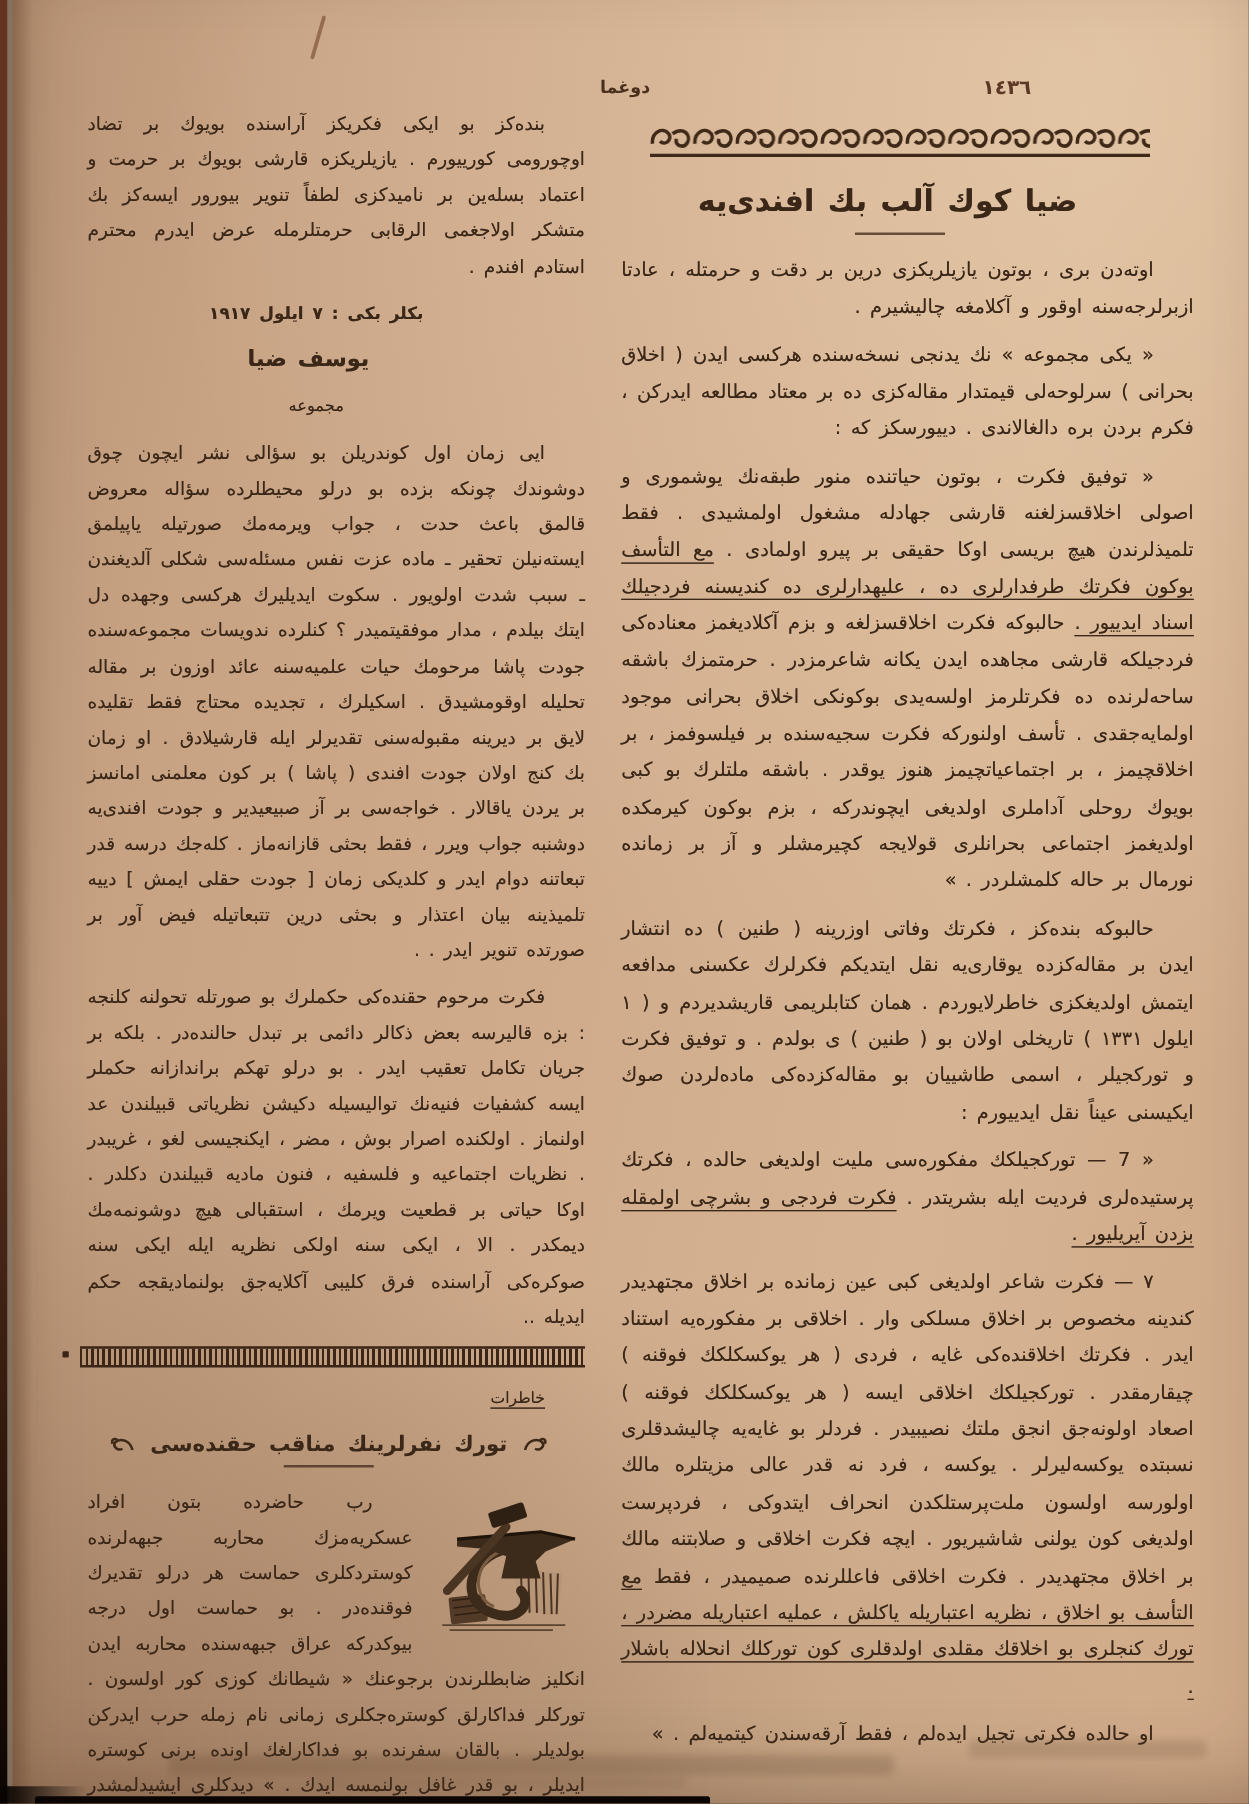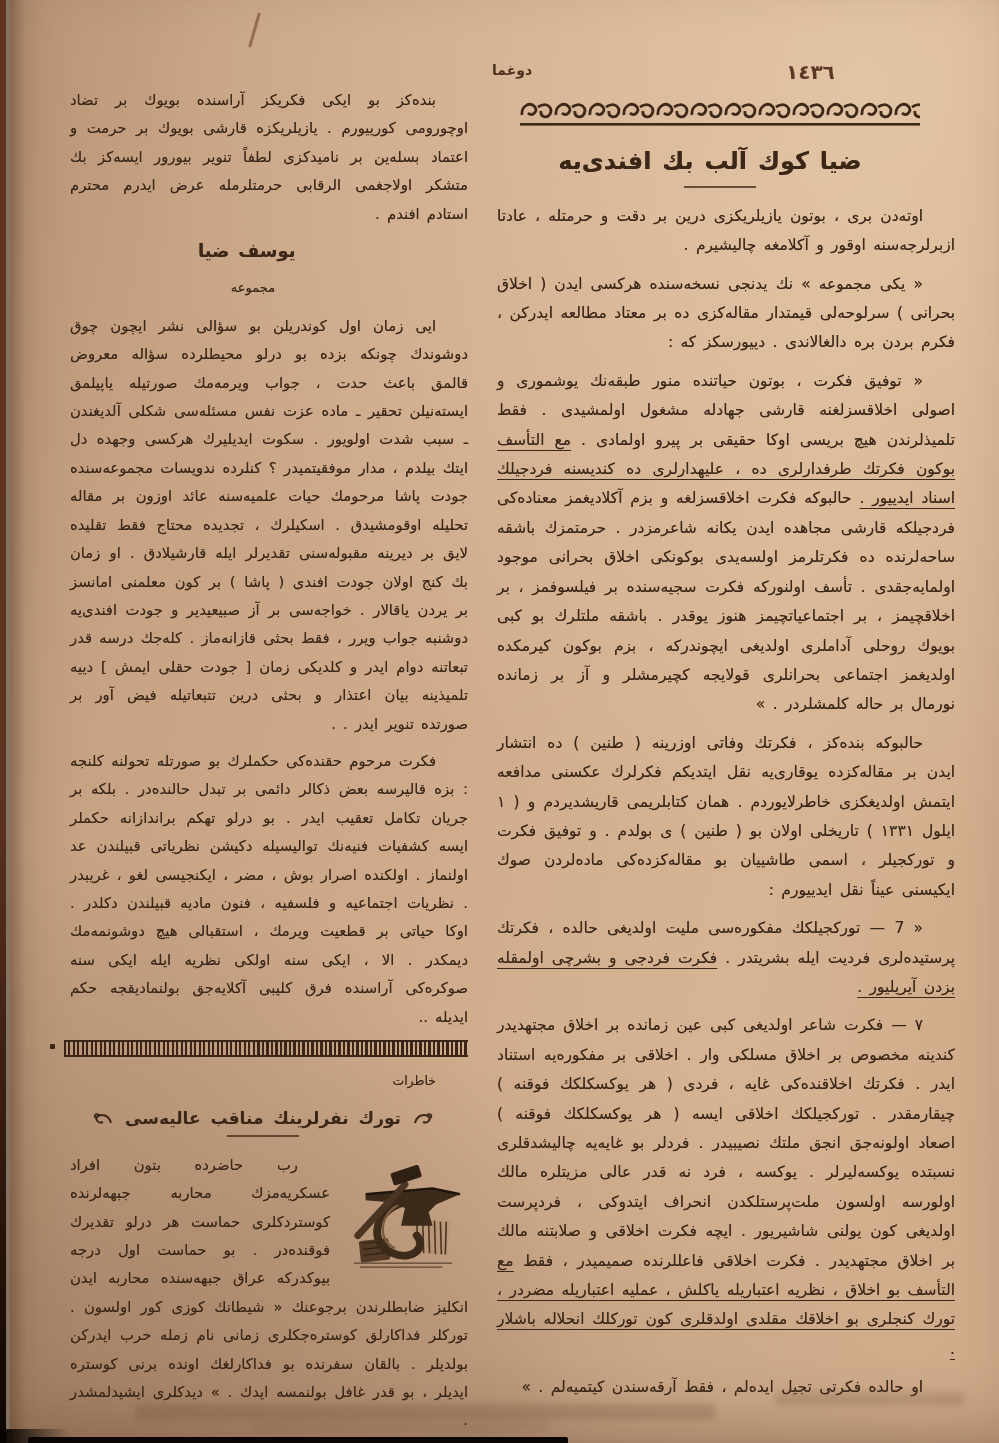--- a/index.html
+++ b/index.html
@@ -22,22 +22,22 @@
   .edge-fade{position:absolute;left:10px;top:0;width:16px;height:100%;
     background:linear-gradient(90deg,rgba(96,62,38,.38),rgba(96,62,38,0));}
   .bottom-band{position:absolute;left:28px;bottom:0;width:540px;height:6px;background:#0b0604;border-radius:2px 2px 0 0;}
   .bottom-corner{position:absolute;left:0;bottom:0;width:70px;height:14px;background:linear-gradient(90deg,#090402,rgba(9,4,2,0));}
   .ghost{position:absolute;background:rgba(104,78,54,.26);filter:blur(3px);border-radius:4px;}
   .g1{left:135px;top:1404px;width:580px;height:16px;}
   .g2{left:775px;top:1392px;width:190px;height:14px;opacity:.8;}
   .g3{left:250px;top:1422px;width:300px;height:8px;opacity:.6;}
   .pen-mark{position:absolute;left:253px;top:12px;width:3px;height:36px;background:#7a4c31;opacity:.65;transform:rotate(16deg);border-radius:2px;}
 
-  .pageno{position:absolute;top:60px;left:786px;font-size:20px;letter-spacing:1px;color:#5d3826;font-weight:bold;}
-  .runhead{position:absolute;top:62px;left:492px;font-size:14px;color:#4a2f1d;font-weight:bold;}
+  .pageno{position:absolute;top:60px;left:786px;font-size:16px;letter-spacing:1px;color:#5d3826;font-weight:bold;}
+  .runhead{position:absolute;top:62px;left:480px;font-size:14px;color:#4a2f1d;font-weight:bold;}
 
   .col{position:absolute;text-align:justify;text-justify:inter-word;}
   .col p{margin:0 0 9px 12px;text-indent:32px;word-spacing:2.5px;
     text-shadow:0 0 .5px rgba(58,39,24,.55);}
   .col-right{top:100px;right:44px;width:470px;font-size:15.5px;line-height:29.4px;}
   .col-left{top:86px;left:58px;width:410px;font-size:14.8px;line-height:28.4px;}
 
   .band-wrap{margin:0 0 10px 0;text-align:center;}
   .headline{font-size:24px;font-weight:bold;text-align:center;text-indent:0;margin:2px 0 2px 0;word-spacing:4px;}
   .hrule{width:72px;height:2px;background:#4a3020;margin:0 auto 14px auto;opacity:.8;}
@@ -45,21 +45,21 @@
 
   .dateline{text-align:center;text-indent:0;font-size:13.5px;margin:2px 0 2px 0;font-weight:bold;}
   .signature{text-align:left;text-indent:0;padding-left:128px;font-size:18px;font-weight:bold;margin:0 0 10px 0;}
   .section-head{text-align:center;text-indent:0;font-size:13px;font-weight:normal;margin:4px 0 10px 0;}
   .tail-line{text-indent:0;text-align:center;margin:0 60px 10px 0;}
 
   .track{height:13px;margin:8px 0 10px 6px;border-top:2.5px solid #3a2516;border-bottom:2.5px solid #3a2516;
     background:repeating-linear-gradient(90deg,#3a2516 0 2px,rgba(0,0,0,0) 2px 4.5px);position:relative;}
   .track .dot{position:absolute;left:-14px;top:2px;width:5px;height:5px;background:#3a2516;border-radius:1px;}
   .hatirat{text-align:right;text-indent:0;font-size:12.5px;margin:0 8px 8px 0;}
-  .hatirat span{text-underline-offset:4px;}
+  .hatirat span{text-decoration:underline;text-underline-offset:4px;}
   .headline2{font-size:17px;font-weight:bold;text-align:center;text-indent:0;margin:0 0 2px 0;word-spacing:4px;
     display:flex;align-items:center;justify-content:center;gap:12px;}
   .illus{float:right;width:128px;height:118px;margin:2px 0 6px 10px;}
   .clear{clear:both;}
 </style>
 </head>
 <body>
 
 <div class="page">
 
@@ -94,37 +94,38 @@
     <p><span>« توفیق فکرت ، بوتون حیاتنده منور طبقه‌نك یوشموری و اصولی اخلاقسزلغنه قارشی جهادله مشغول اولمشیدی . فقط تلمیذلرندن هیچ بریسی اوکا حقیقی بر پیرو اولمادی . </span><span class="u">مع التأسف بوکون فکرتك طرفدارلری ده ، علیهدارلری ده کندیسنه فردجیلك اسناد ایدییور .</span><span> حالبوکه فکرت اخلاقسزلغه و بزم آکلادیغمز معناده‌کی فردجیلکه قارشی مجاهده ایدن یکانه شاعرمزدر . حرمتمزك باشقه ساحه‌لرنده ده فکرتلرمز اولسه‌یدی بوکونکی اخلاق بحرانی موجود اولمایه‌جقدی . تأسف اولنورکه فکرت سجیه‌سنده بر فیلسوفمز ، بر اخلاقچیمز ، بر اجتماعیاتچیمز هنوز یوقدر . باشقه ملتلرك بو کبی بویوك روحلی آداملری اولدیغی ایچوندرکه ، بزم بوکون کیرمکده اولدیغمز اجتماعی بحرانلری قولایجه کچیرمشلر و آز بر زمانده نورمال بر حاله کلمشلردر . »</span></p>
     <p>حالبوکه بنده‌کز ، فکرتك وفاتی اوزرینه ( طنین ) ده انتشار ایدن بر مقاله‌کزده یوقاری‌یه نقل ایتدیکم فکرلرك عکسنی مدافعه ایتمش اولدیغکزی خاطرلایوردم . همان کتابلریمی قاریشدیردم و ( ١ ایلول ١٣٣١ ) تاریخلی اولان بو ( طنین ) ی بولدم . و توفیق فکرت و تورکجیلر ، اسمی طاشییان بو مقاله‌کزده‌کی ماده‌لردن صوك ایکیسنی عیناً نقل ایدییورم :</p>
     <p><span>« 7 — تورکجیلکك مفکوره‌سی ملیت اولدیغی حالده ، فکرتك پرستیده‌لری فردیت ایله بشریتدر . </span><span class="u">فکرت فردجی و بشرچی اولمقله بزدن آیریلیور .</span></p>
     <p><span>٧ — فکرت شاعر اولدیغی کبی عین زمانده بر اخلاق مجتهدیدر کندینه مخصوص بر اخلاق مسلکی وار . اخلاقی بر مفکوره‌یه استناد ایدر . فکرتك اخلاقنده‌کی غایه ، فردی ( هر یوکسکلکك فوقنه ) چیقارمقدر . تورکجیلکك اخلاقی ایسه ( هر یوکسکلکك فوقنه ) اصعاد اولونه‌جق انجق ملتك نصیبیدر . فردلر بو غایه‌یه چالیشدقلری نسبتده یوکسه‌لیرلر . یوکسه ، فرد نه قدر عالی مزیتلره مالك اولورسه اولسون ملت‌پرستلکدن انحراف ایتدوکی ، فردپرست اولدیغی کون یولنی شاشیریور . ایچه فکرت اخلاقی و صلابتنه مالك بر اخلاق مجتهدیدر . فکرت اخلاقی فاعللرنده صمیمیدر ، فقط </span><span class="u">مع التأسف بو اخلاق ، نظریه اعتباریله یاکلش ، عملیه اعتباریله مضردر ، تورك کنجلری بو اخلاقك مقلدی اولدقلری کون تورکلك انحلاله باشلار .</span></p>
     <p>او حالده فکرتی تجیل ایده‌لم ، فقط آرقه‌سندن کیتمیه‌لم . »</p>
   </div>
 
   <div class="col col-left">
 
     <p>بنده‌کز بو ایکی فکریکز آراسنده بویوك بر تضاد اوچورومی کورییورم . یازیلریکزه قارشی بویوك بر حرمت و اعتماد بسله‌ین بر نامیدکزی لطفاً تنویر بیورور ایسه‌کز بك متشکر اولاجغمی الرقابی حرمتلرمله عرض ایدرم محترم استادم افندم .</p>
+    <p class="dateline">بكلر بكی : ٧ ایلول ١٩١٧</p>
     <p class="signature">یوسف ضیا</p>
     <p class="section-head">مجموعه</p>
 
     <p>ایی زمان اول کوندریلن بو سؤالی نشر ایچون چوق دوشوندك چونکه بزده بو درلو محیطلرده سؤاله معروض قالمق باعث حدت ، جواب ویرمه‌مك صورتیله یاپیلمق ایسته‌نیلن تحقیر ـ ماده عزت نفس مسئله‌سی شکلی آلدیغندن ـ سبب شدت اولویور . سکوت ایدیلیرك هرکسی وجهده دل ایتك بیلدم ، مدار موفقیتمیدر ؟ کنلرده ندویسات مجموعه‌سنده جودت پاشا مرحومك حیات علمیه‌سنه عائد اوزون بر مقاله تحلیله اوقومشیدق . اسکیلرك ، تجدیده محتاج فقط تقلیده لایق بر دیرینه مقبوله‌سنی تقدیرلر ایله قارشیلادق . او زمان بك کنج اولان جودت افندی ( پاشا ) بر کون معلمنی امانسز بر یردن یاقالار . خواجه‌سی بر آز صبیعیدیر و جودت افندی‌یه دوشنبه جواب ویرر ، فقط بحثی قازانه‌ماز . کله‌جك درسه قدر تبعاتنه دوام ایدر و کلدیکی زمان [ جودت حقلی ایمش ] دییه تلمیذینه بیان اعتذار و بحثی درین تتبعاتیله فیض آور بر صورتده تنویر ایدر . .</p>
     <p>فکرت مرحوم حقنده‌کی حکملرك بو صورتله تحولنه کلنجه : بزه قالیرسه بعض ذکالر دائمی بر تبدل حالنده‌در . بلکه بر جریان تکامل تعقیب ایدر . بو درلو تهکم براندازانه حکملر ایسه کشفیات فنیه‌نك توالیسیله دکیشن نظریاتی قبیلندن عد اولنماز . اولکنده اصرار بوش ، مضر ، ایکنجیسی لغو ، غریبدر . نظریات اجتماعیه و فلسفیه ، فنون مادیه قبیلندن دکلدر . اوکا حیاتی بر قطعیت ویرمك ، استقبالی هیچ دوشونمه‌مك دیمکدر . الا ، ایکی سنه اولکی نظریه ایله ایکی سنه صوکره‌کی آراسنده فرق کلیبی آکلایه‌جق بولنمادیقجه حکم ایدیله ..</p>
 
     <div class="track">
         <span class="dot"></span>
       </div>
 
     <p class="hatirat"><span>خاطرات</span></p>
 
     <div class="headline2">
       <svg width="20" height="16" viewBox="0 0 20 16">
         <path d="M2 12 C4 4 12 2 16 6 C18 9 14 13 10 11 M14 4 C17 2 19 4 18 7" fill="none" stroke="#3e2817" stroke-width="2"></path>
       </svg>
-      <span>تورك نفرلرینك مناقب عالیه‌سی</span>
+      <span>تورك نفرلرینك مناقب حقنده‌سی</span>
       <svg width="20" height="16" viewBox="0 0 20 16">
         <path d="M18 12 C16 4 8 2 4 6 C2 9 6 13 10 11 M6 4 C3 2 1 4 2 7" fill="none" stroke="#3e2817" stroke-width="2"></path>
       </svg>
     </div>
     <div class="hrule"></div>
 
     <div>
       <svg class="illus" viewBox="0 0 130 120">
 
         <rect x="20" y="88" width="30" height="22" rx="2" fill="#533a26" transform="rotate(-6 35 99)"></rect>

